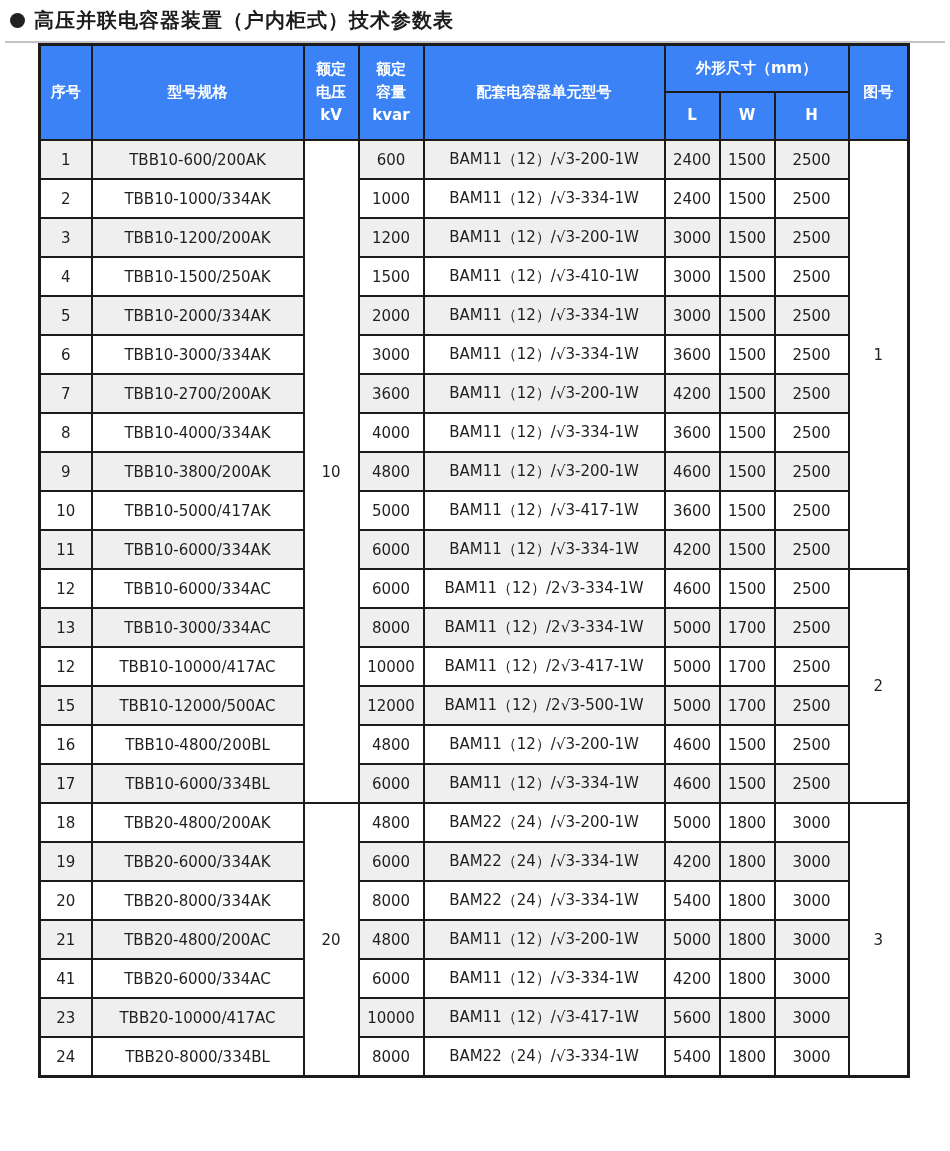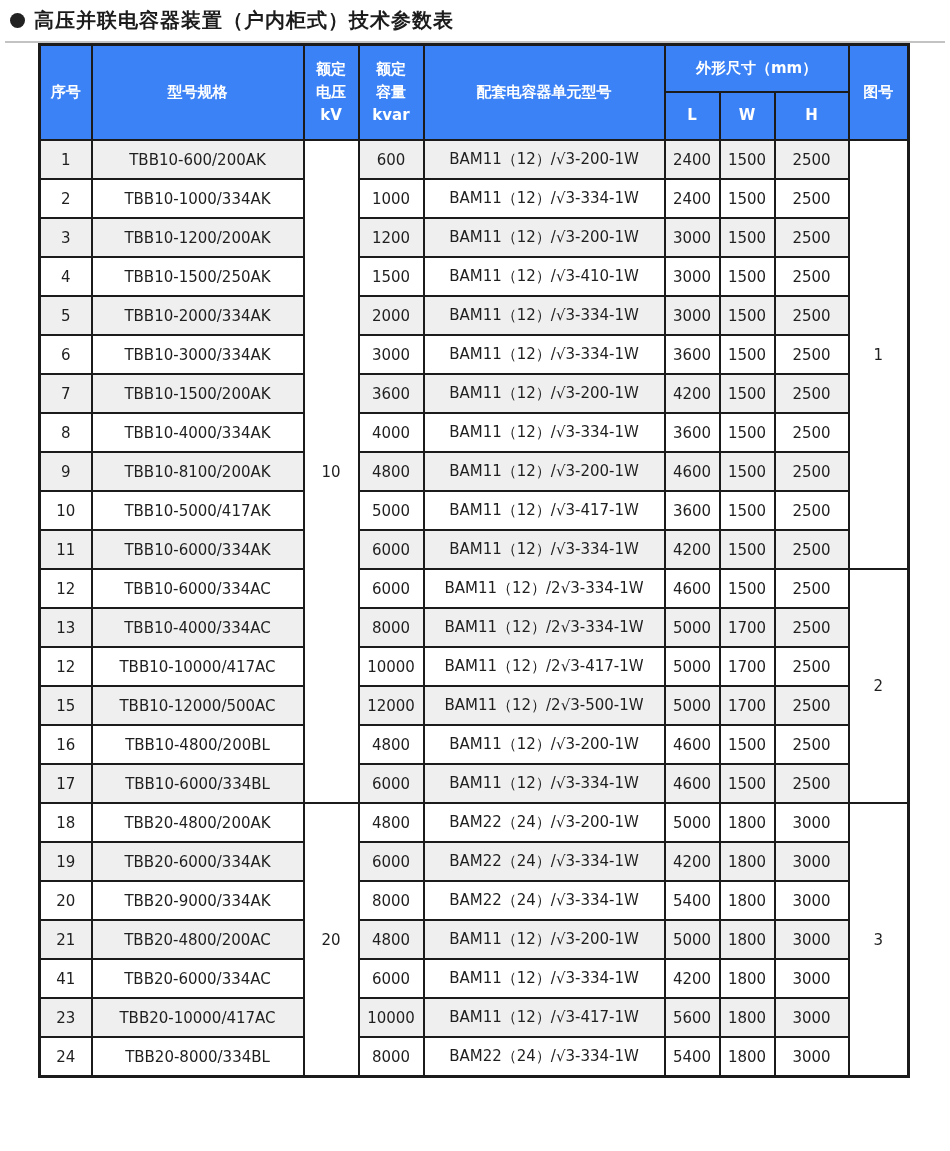--- a/index.html
+++ b/index.html
@@ -179,39 +179,39 @@
           <td>6</td>
           <td class="cell-model">TBB10-3000/334AK</td>
           <td>3000</td>
           <td class="cell-unit">BAM11（12）/√3-334-1W</td>
           <td>3600</td>
           <td>1500</td>
           <td>2500</td>
         </tr>
         <tr class="alt">
           <td>7</td>
-          <td class="cell-model">TBB10-1500/200AK</td>
+          <td class="cell-model">TBB10-2700/200AK</td>
           <td>3600</td>
           <td class="cell-unit">BAM11（12）/√3-200-1W</td>
           <td>4200</td>
           <td>1500</td>
           <td>2500</td>
         </tr>
         <tr>
           <td>8</td>
           <td class="cell-model">TBB10-4000/334AK</td>
           <td>4000</td>
           <td class="cell-unit">BAM11（12）/√3-334-1W</td>
           <td>3600</td>
           <td>1500</td>
           <td>2500</td>
         </tr>
         <tr class="alt">
           <td>9</td>
-          <td class="cell-model">TBB10-8100/200AK</td>
+          <td class="cell-model">TBB10-3800/200AK</td>
           <td>4800</td>
           <td class="cell-unit">BAM11（12）/√3-200-1W</td>
           <td>4600</td>
           <td>1500</td>
           <td>2500</td>
         </tr>
         <tr>
           <td>10</td>
           <td class="cell-model">TBB10-5000/417AK</td>
           <td>5000</td>
@@ -234,21 +234,21 @@
           <td class="cell-model">TBB10-6000/334AC</td>
           <td>6000</td>
           <td class="cell-unit">BAM11（12）/2√3-334-1W</td>
           <td>4600</td>
           <td>1500</td>
           <td>2500</td>
           <td class="merged" rowspan="6">2</td>
         </tr>
         <tr class="alt">
           <td>13</td>
-          <td class="cell-model">TBB10-4000/334AC</td>
+          <td class="cell-model">TBB10-3000/334AC</td>
           <td>8000</td>
           <td class="cell-unit">BAM11（12）/2√3-334-1W</td>
           <td>5000</td>
           <td>1700</td>
           <td>2500</td>
         </tr>
         <tr>
           <td>12</td>
           <td class="cell-model">TBB10-10000/417AC</td>
           <td>10000</td>
@@ -299,21 +299,21 @@
           <td>19</td>
           <td class="cell-model">TBB20-6000/334AK</td>
           <td>6000</td>
           <td class="cell-unit">BAM22（24）/√3-334-1W</td>
           <td>4200</td>
           <td>1800</td>
           <td>3000</td>
         </tr>
         <tr>
           <td>20</td>
-          <td class="cell-model">TBB20-9000/334AK</td>
+          <td class="cell-model">TBB20-8000/334AK</td>
           <td>8000</td>
           <td class="cell-unit">BAM22（24）/√3-334-1W</td>
           <td>5400</td>
           <td>1800</td>
           <td>3000</td>
         </tr>
         <tr class="alt">
           <td>21</td>
           <td class="cell-model">TBB20-4800/200AC</td>
           <td>4800</td>

